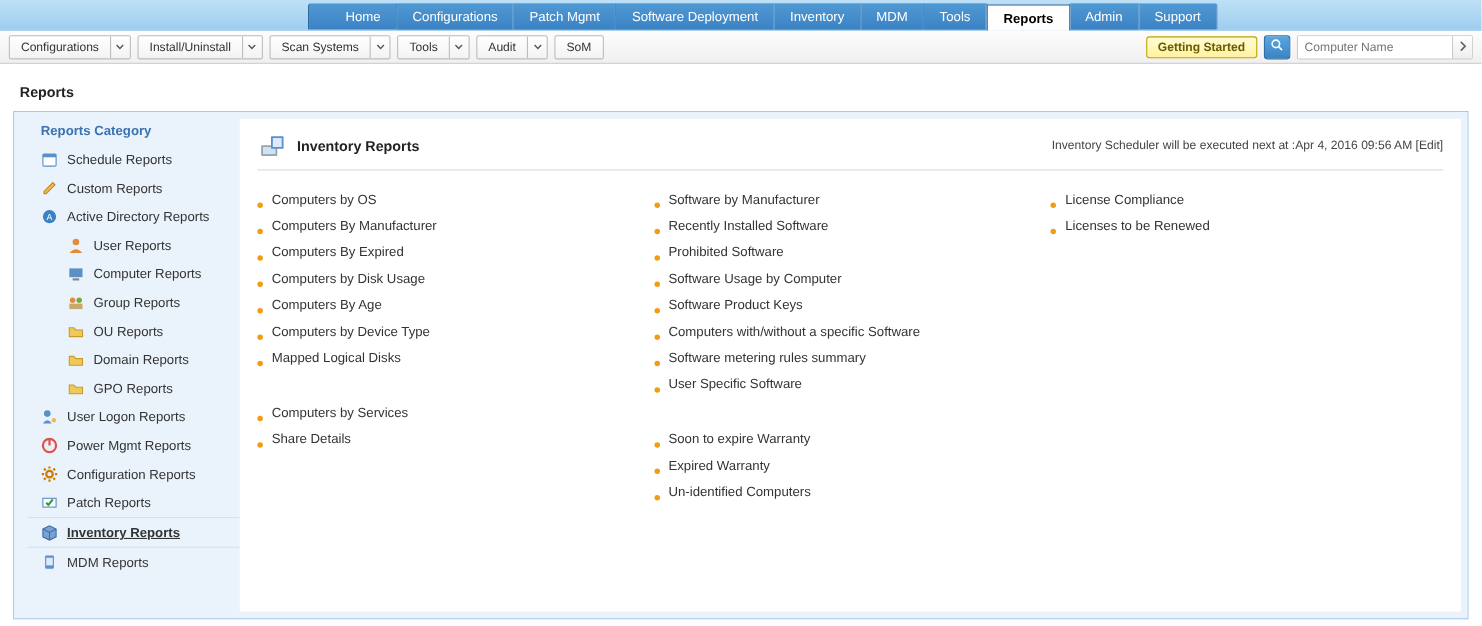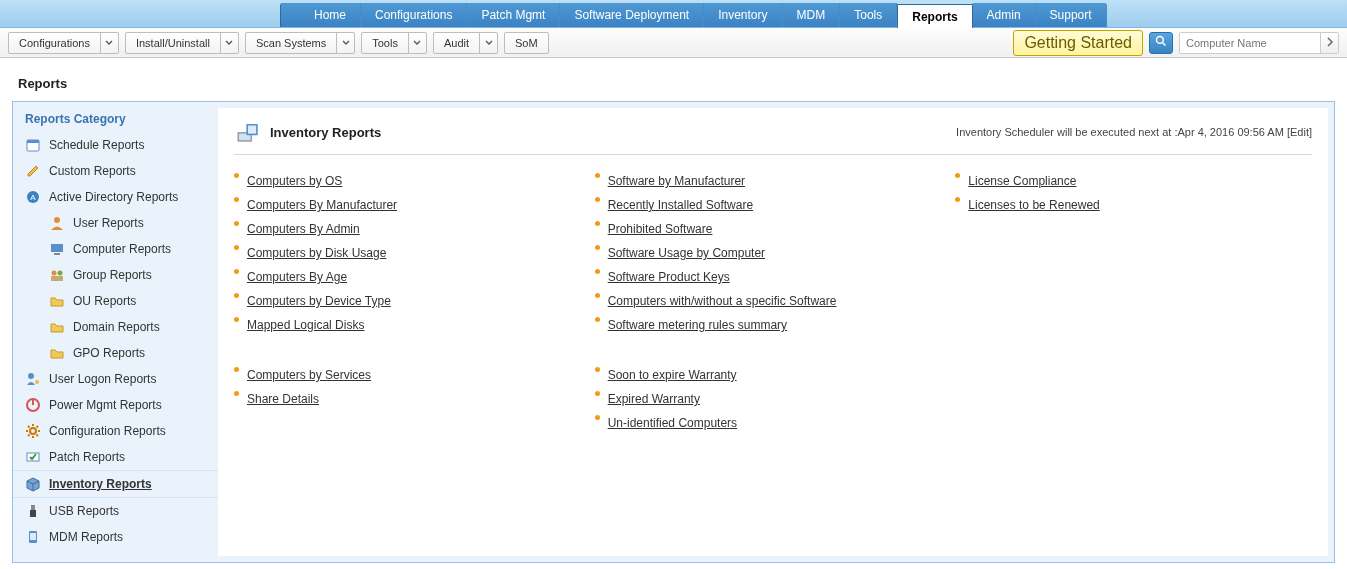--- a/index.html
+++ b/index.html
@@ -79,22 +79,22 @@
   .sub-right {
     margin-left: auto;
     display: flex;
     align-items: center;
     gap: 6px;
   }
   .getting-started {
     border: 1px solid #c0a400;
     background: linear-gradient(#fffcd5, #fff3a0);
     color: #6b5b00;
-    font-weight: normal;
-    font-size: 16px;
+    font-weight: bold;
+    font-size: 11px;
     padding: 3px 10px;
     border-radius: 3px;
     cursor: pointer;
   }
   .search-icon-btn {
     width: 24px; height: 22px;
     background: linear-gradient(#5aa7e0, #3a83c2);
     border: 1px solid #2f6fa8;
     border-radius: 3px;
     display: flex; align-items:center; justify-content:center;
@@ -130,21 +130,21 @@
   }
   .content-inner {
     display: flex;
     min-height: 460px;
     background: #eaf3fc;
   }
   
   .sidebar {
     width: 205px;
     flex: 0 0 205px;
-    padding: 6px 0 10px 0;
+    padding: 6px 0 10px 12px;
   }
   .sidebar-title {
     color: #3a73b1;
     font-weight: bold;
     font-size: 12px;
     padding: 4px 10px 6px 12px;
   }
   .side-item {
     display:flex; align-items:center;
     gap:8px;
@@ -182,28 +182,27 @@
   .main-header-right { margin-left:auto; font-size:11px; color:#444; }
   .main-header-right .edit { cursor:pointer;}
 
   .report-cols {
     display:flex;
     gap: 4px;
     margin-top: 6px;
   }
   .report-col { flex:1; }
   .report-link {
-    display:flex; align-items:flex-start;
+    display:flex; align-items:flex-end;
     gap:8px;
     color:#333;
     font-size:12px;
     padding: 4px 0;
     cursor:pointer;
     line-height:16px;
-    text-decoration:underline;
   }
   .bullet {
     width:5px; height:5px; border-radius:50%;
     background:#f39c12; flex:0 0 5px;
   }
   .vgap { height: 26px; }
 </style>
 </head>
 <body>
 
@@ -417,29 +416,20 @@
               <svg width="16" height="16" viewBox="0 0 16 16">
                 <path d="M2 5 L8 2 L14 5 L14 12 L8 15 L2 12 Z" fill="#7aa1d2" stroke="#3d6ea5"></path>
                 <path d="M2 5 L8 8 L14 5 M8 8 L8 15" fill="none" stroke="#3d6ea5"></path>
               </svg>
             </span>
             <span>Inventory Reports</span>
           </div>
           <div class="side-item">
             <span class="side-icon">
               <svg width="16" height="16" viewBox="0 0 16 16">
-                <rect x="6" y="2" width="4" height="5" fill="#888"></rect>
-                <rect x="5" y="7" width="6" height="7" fill="#444"></rect>
-              </svg>
-            </span>
-            <span>USB Reports</span>
-          </div>
-          <div class="side-item">
-            <span class="side-icon">
-              <svg width="16" height="16" viewBox="0 0 16 16">
                 <rect x="4" y="2" width="8" height="12" rx="1" fill="#5a8fc7"></rect>
                 <rect x="5" y="4" width="6" height="7" fill="#dbeafe"></rect>
               </svg>
             </span>
             <span>MDM Reports</span>
           </div>
         </div>
     </div>
 
     <div class="main">
@@ -462,21 +452,21 @@
             <div class="report-link">
               <span class="bullet"></span>
               <span>Computers by OS</span>
             </div>
             <div class="report-link">
               <span class="bullet"></span>
               <span>Computers By Manufacturer</span>
             </div>
             <div class="report-link">
               <span class="bullet"></span>
-              <span>Computers By Admin</span>
+              <span>Computers By Expired</span>
             </div>
             <div class="report-link">
               <span class="bullet"></span>
               <span>Computers by Disk Usage</span>
             </div>
             <div class="report-link">
               <span class="bullet"></span>
               <span>Computers By Age</span>
             </div>
             <div class="report-link">
@@ -518,20 +508,24 @@
               <span class="bullet"></span>
               <span>Software Product Keys</span>
             </div>
             <div class="report-link">
               <span class="bullet"></span>
               <span>Computers with/without a specific Software</span>
             </div>
             <div class="report-link">
               <span class="bullet"></span>
               <span>Software metering rules summary</span>
+            </div>
+            <div class="report-link">
+              <span class="bullet"></span>
+              <span>User Specific Software</span>
             </div>
             <div class="vgap"></div>
             <div class="report-link">
               <span class="bullet"></span>
               <span>Soon to expire Warranty</span>
             </div>
             <div class="report-link">
               <span class="bullet"></span>
               <span>Expired Warranty</span>
             </div>

